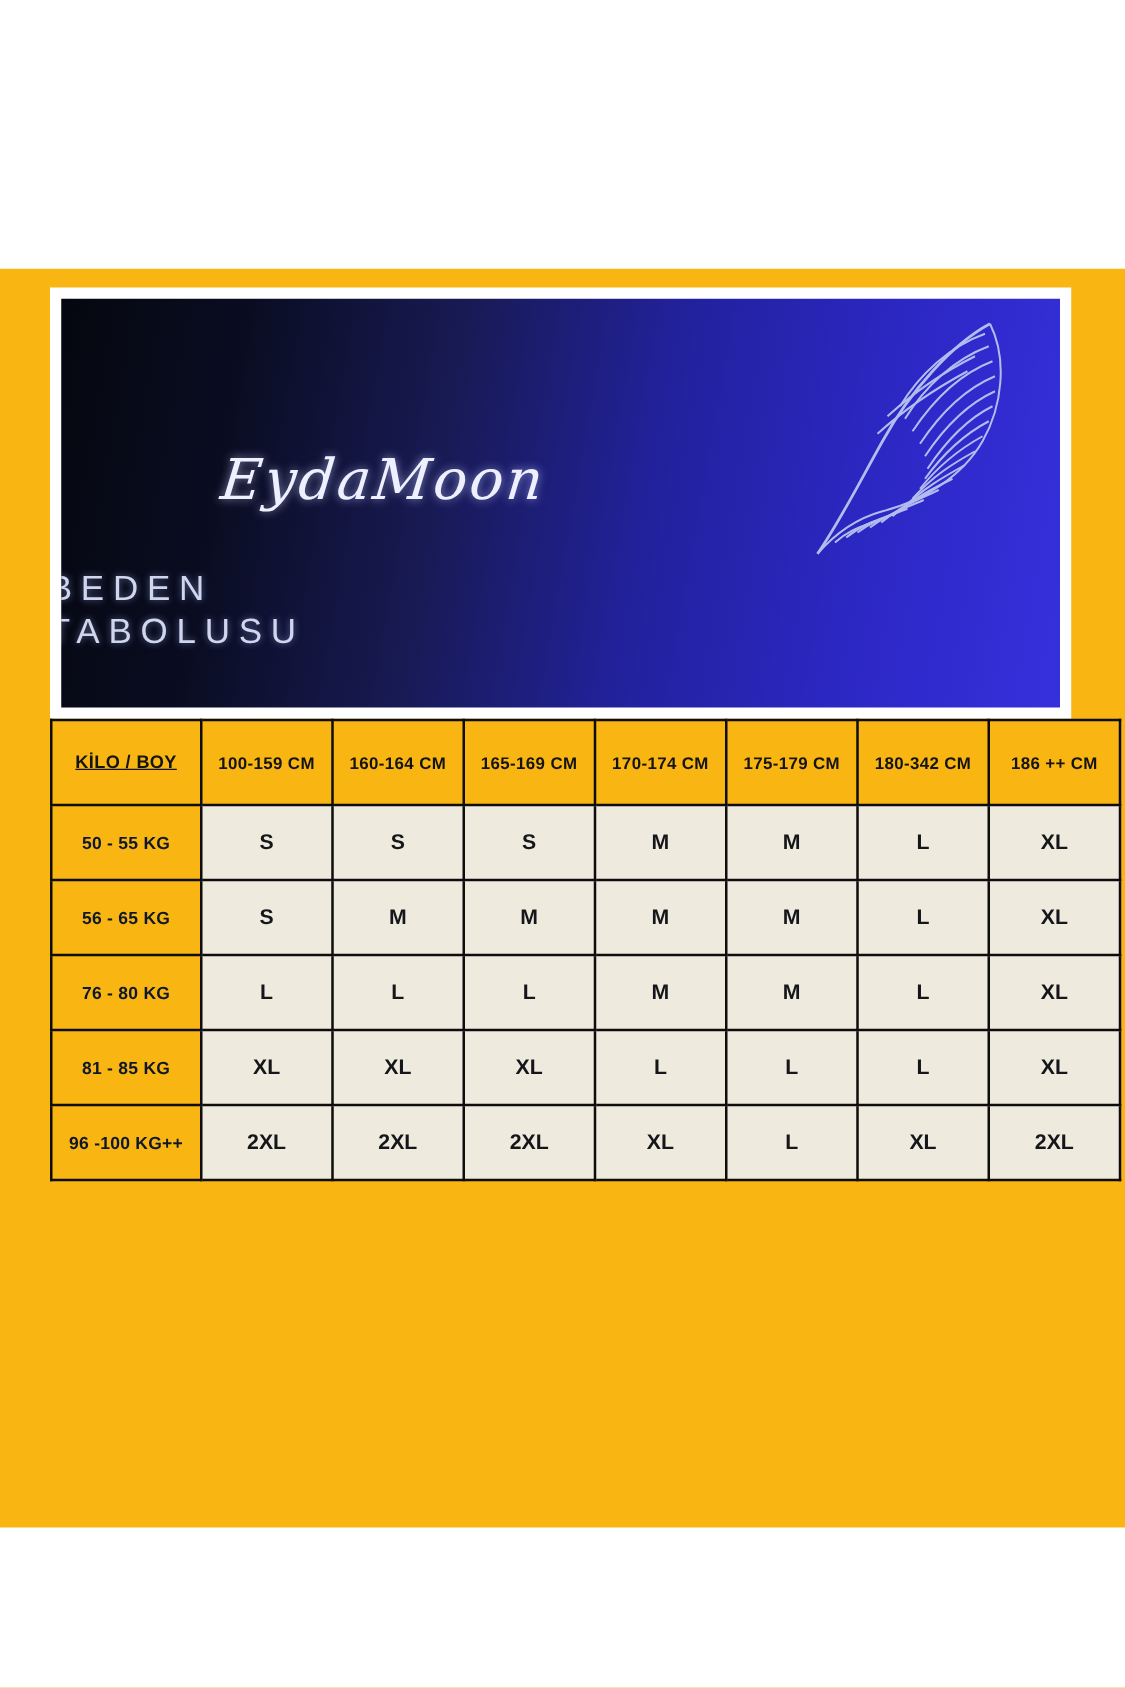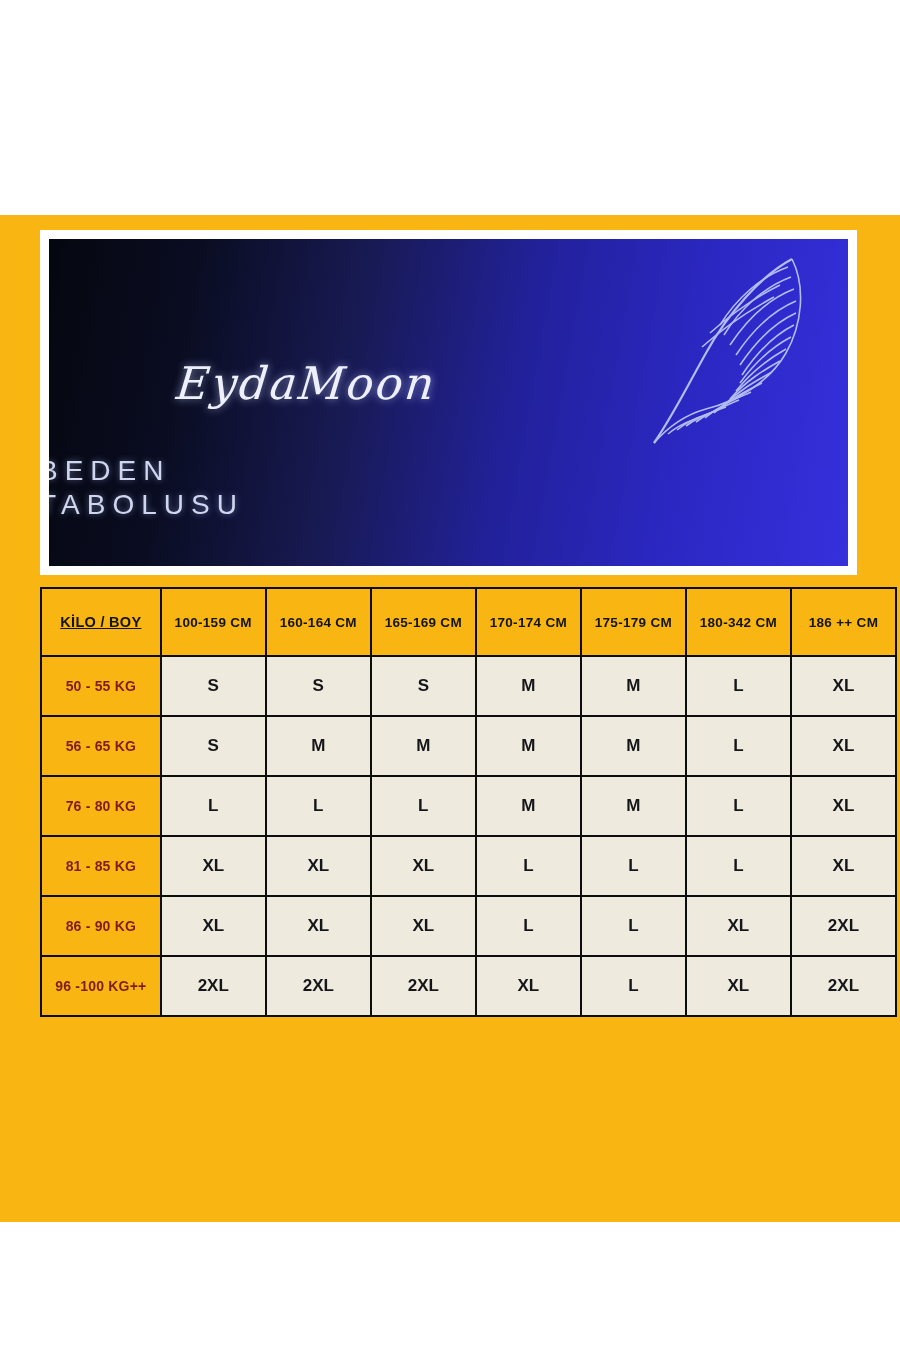--- a/index.html
+++ b/index.html
@@ -80,42 +80,42 @@
     top: 2px;
     width: 210px;
     height: 230px;
     opacity: 0.92;
   }
   
   table.size-table {
     border-collapse: collapse;
     width: 857px;
     table-layout: fixed;
-    margin-top: 12px;
+    margin-top: 0px;
   }
   table.size-table td, table.size-table th {
     border: 2px solid #0d0d0d;
     text-align: center;
     vertical-align: middle;
     font-weight: bold;
   }
   thead th {
     background: #f9b511;
     color: #141414;
     font-size: 13.5px;
     height: 64px;
     letter-spacing: 0.3px;
   }
   thead th.corner {
     text-decoration: underline;
     font-size: 14.5px;
   }
   tbody th.rowhead {
     background: #f9b511;
-    color: #7f1d1d;
+    color: #0f172a;
     font-size: 14px;
     height: 56px;
     letter-spacing: 0.2px;
   }
   tbody td {
     background: #efeade;
     color: #15161a;
     font-size: 17px;
     height: 56px;
   }
@@ -220,30 +220,20 @@
           <th class="rowhead">81 - 85 KG</th>
           <td>XL</td>
           <td>XL</td>
           <td>XL</td>
           <td>L</td>
           <td>L</td>
           <td>L</td>
           <td>XL</td>
         </tr>
         <tr>
-          <th class="rowhead">86 - 90 KG</th>
-          <td>XL</td>
-          <td>XL</td>
-          <td>XL</td>
-          <td>L</td>
-          <td>L</td>
-          <td>XL</td>
-          <td>2XL</td>
-        </tr>
-        <tr>
           <th class="rowhead">96 -100 KG++</th>
           <td>2XL</td>
           <td>2XL</td>
           <td>2XL</td>
           <td>XL</td>
           <td>L</td>
           <td>XL</td>
           <td>2XL</td>
         </tr>
       </tbody>

